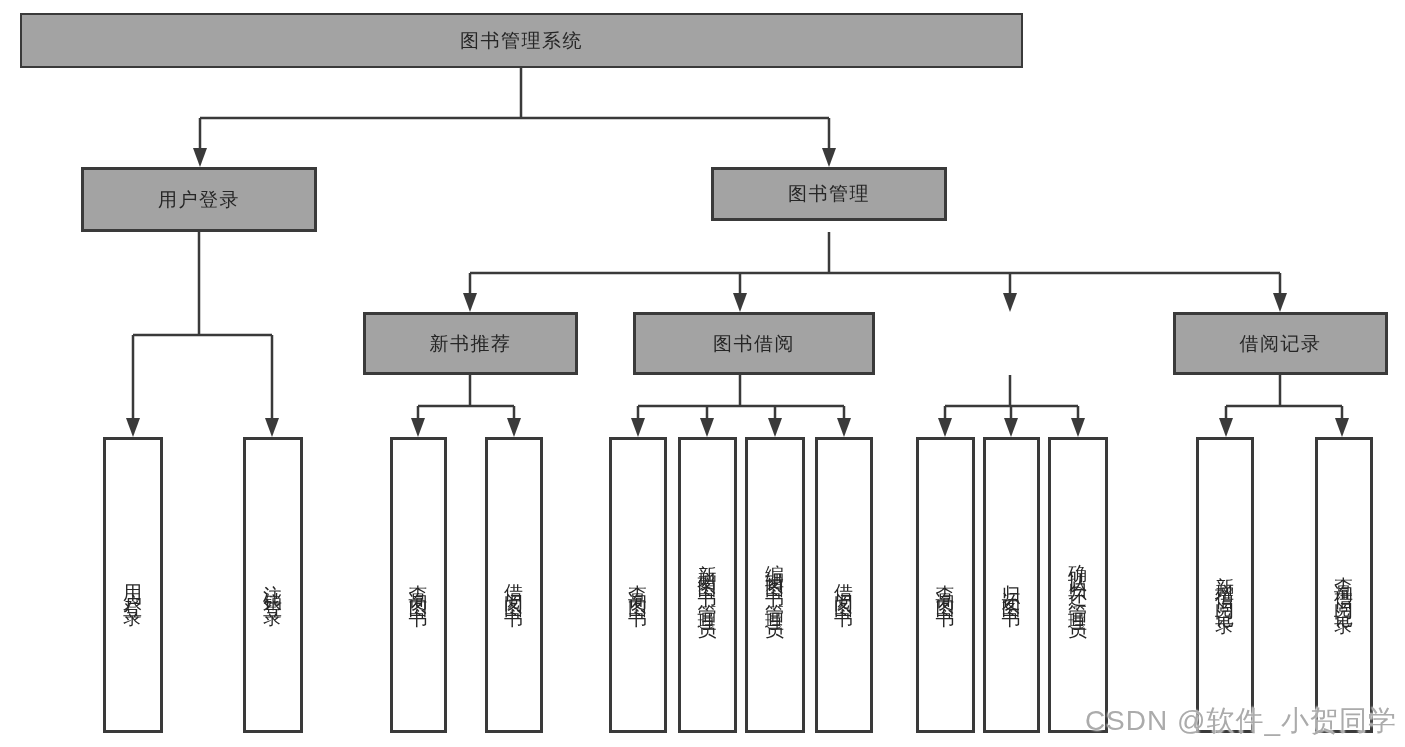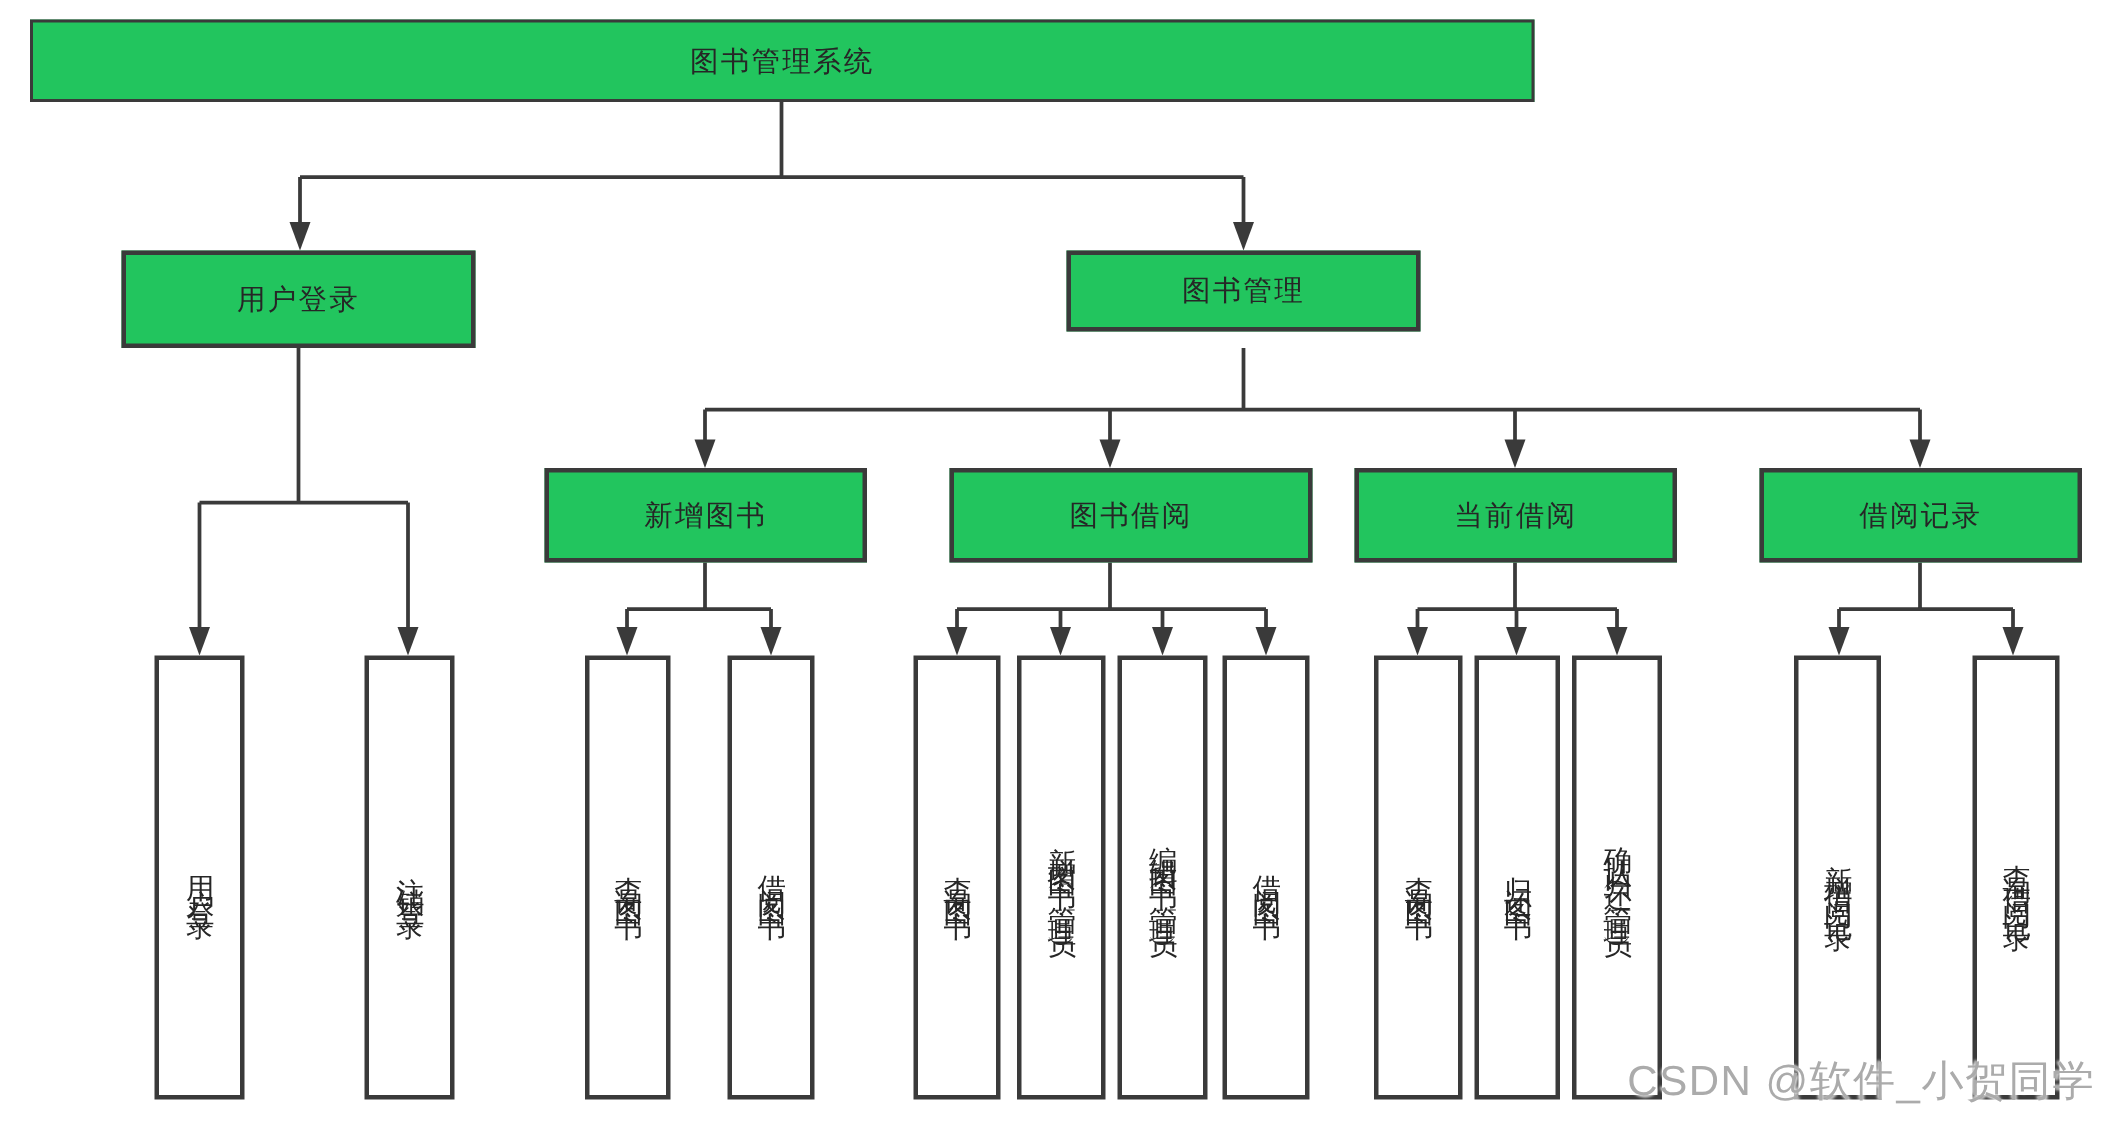--- a/index.html
+++ b/index.html
@@ -18,21 +18,21 @@
   svg.connectors {
     position: absolute;
     left: 0; top: 0;
     width: 1405px; height: 747px;
     pointer-events: none;
   }
   .node {
     position: absolute;
     box-sizing: border-box;
     border: 3px solid #3a3a3a;
-    background: #22c55e;
+    background: #a3a3a3;
     display: flex;
     align-items: center;
     justify-content: center;
     color: #262626;
     font-size: 19px;
     letter-spacing: 1.5px;
     white-space: nowrap;
     z-index: 2;
   }
   .node.root {
@@ -109,27 +109,24 @@
   </div>
 
   <div class="node" style="left:81px; top:167px; width:236px; height:65px;">
     <span>用户登录</span>
   </div>
   <div class="node" style="left:711px; top:167px; width:236px; height:54px;">
     <span>图书管理</span>
   </div>
 
   <div class="node" style="left:363px; top:312px; width:215px; height:63px;">
-    <span>新增图书</span>
+    <span>新书推荐</span>
   </div>
   <div class="node" style="left:633px; top:312px; width:242px; height:63px;">
     <span>图书借阅</span>
-  </div>
-  <div class="node" style="left:903px; top:312px; width:215px; height:63px;">
-    <span>当前借阅</span>
   </div>
   <div class="node" style="left:1173px; top:312px; width:215px; height:63px;">
     <span>借阅记录</span>
   </div>
 
   <div class="leaf" style="left:103px; top:437px; width:60px; height:296px;">
     <span class="lbl">用户登录</span>
   </div>
   <div class="leaf" style="left:243px; top:437px; width:60px; height:296px;">
     <span class="lbl">注销登录</span>

